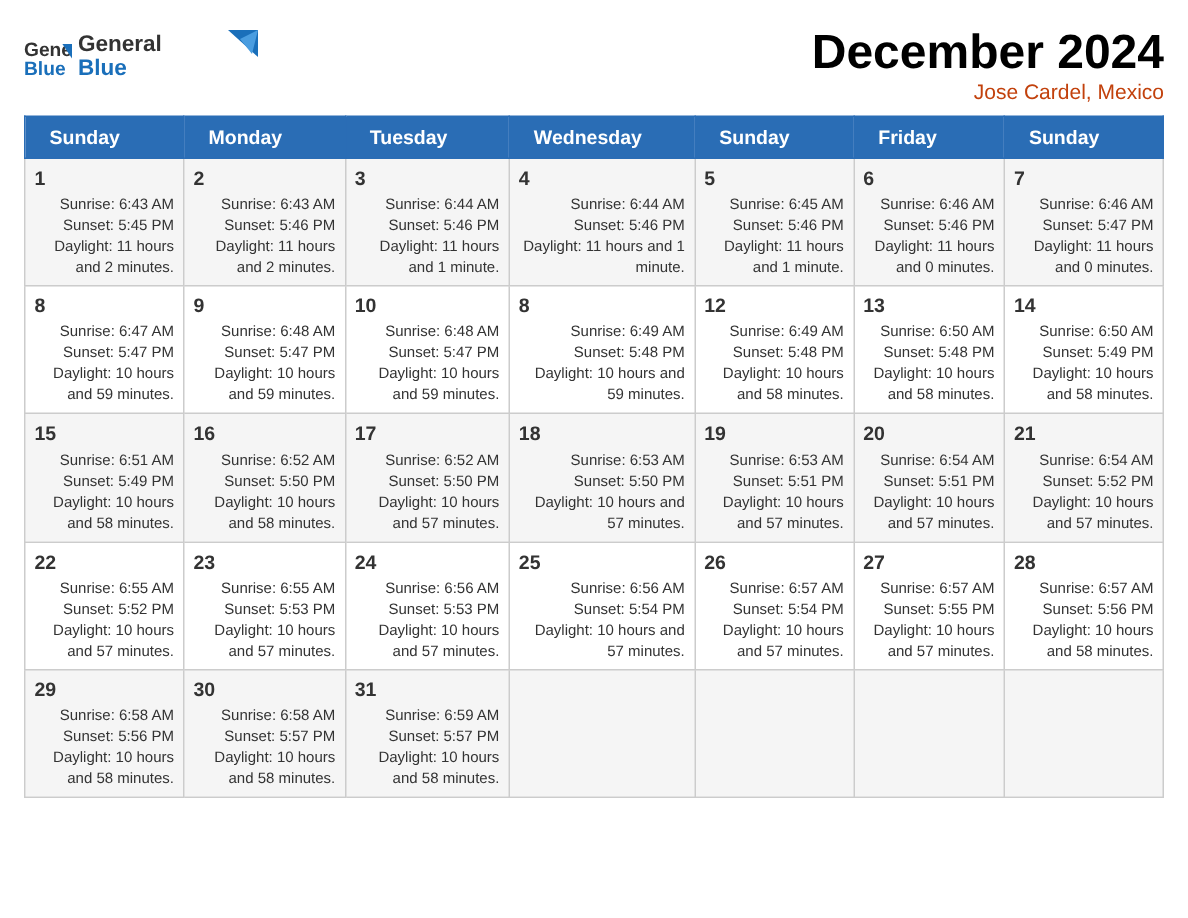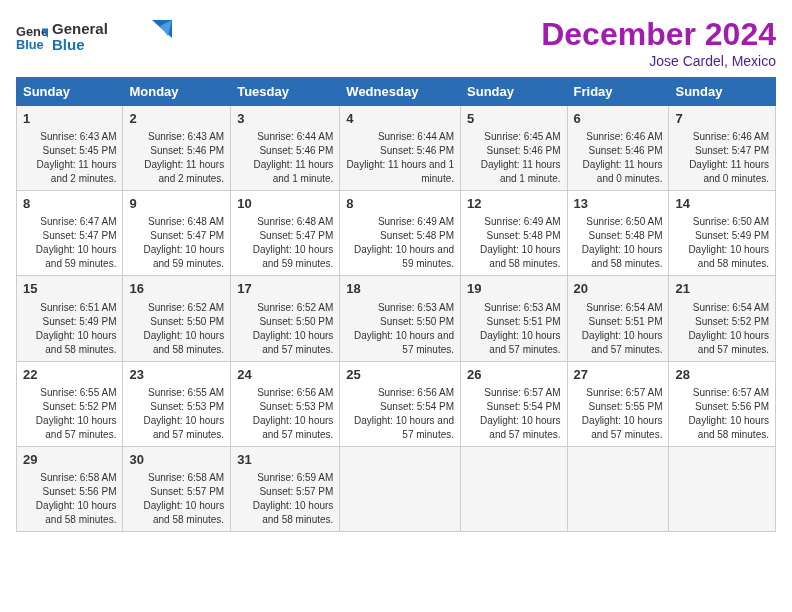--- a/index.html
+++ b/index.html
@@ -24,36 +24,36 @@
       width: 32px;
       height: 32px;
       margin-right: 4px;
     }
     .title-block {
       text-align: right;
     }
     .month-title {
       font-size: 32px;
       font-weight: bold;
-      color: #a21caf;
+      color: #000000;
     }
     .location {
       font-size: 14px;
-      color: #4c1d95;
+      color: #c2410c;
     }
     table {
       width: 100%;
       border-collapse: collapse;
       font-size: 11px;
     }
     thead tr th {
       background-color: #2a6db5;
       color: #fff;
       text-align: left;
-      padding: 6px 6px;
+      padding: 6px 16px;
       font-size: 13px;
       font-weight: bold;
       border: 1px solid #2a6db5;
       margin-top: 36px;
     }
     tbody tr td {
       border: 1px solid #ccc;
       padding: 4px 6px;
       vertical-align: top;
       color: #333;

